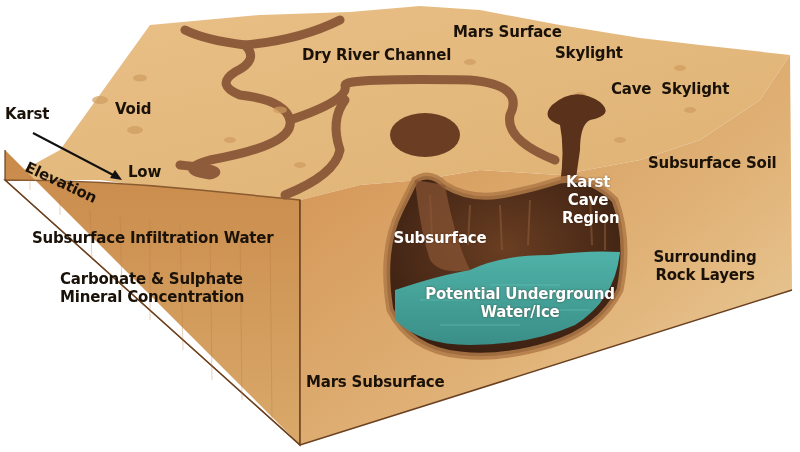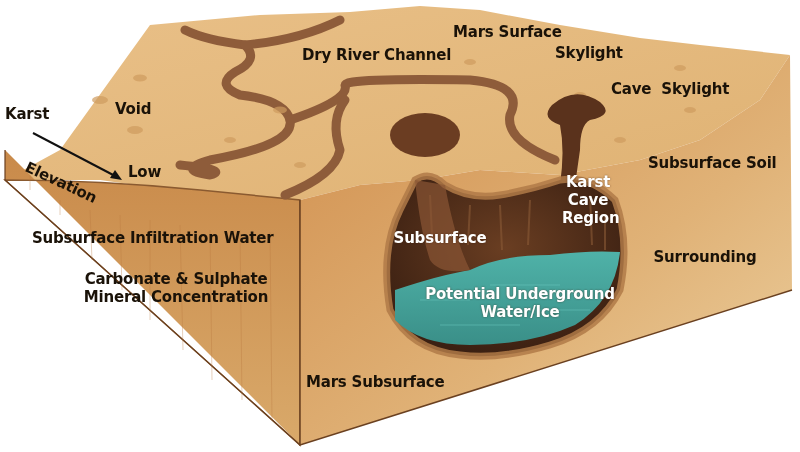--- a/index.html
+++ b/index.html
@@ -3,21 +3,21 @@
 <meta charset="utf-8">
 <style>
   html,body{margin:0;padding:0;background:#ffffff;}
   body{width:800px;height:452px;overflow:hidden;position:relative;font-family:"DejaVu Sans",sans-serif;}
   #stage{position:absolute;left:0;top:0;width:800px;height:452px;}
   svg{position:absolute;left:0;top:0;}
   .lbl{position:absolute;font-weight:bold;font-size:15px;line-height:18px;white-space:nowrap;letter-spacing:-0.2px;}
   .dark{color:#1a1208;}
   .light{color:#ffffff;text-shadow:0 0 2px rgba(60,30,10,0.6);}
   .ctr{text-align:center;}
-  .rgt{text-align:center;}
+  .rgt{text-align:left;}
 </style>
 </head>
 <body>
 
 <div id="stage">
   <svg width="800" height="452" viewBox="0 0 800 452">
     <defs>
       <linearGradient id="gFront" x1="0" y1="0" x2="0" y2="1">
         <stop offset="0" stop-color="#c98a4a"></stop>
         <stop offset="1" stop-color="#d9a96a"></stop>
@@ -137,20 +137,21 @@
   </div>
 
   <div class="lbl dark" style="left:32px;top:229px;">Subsurface Infiltration Water</div>
   <div class="lbl dark rgt" style="left:60px;top:270px;width:232px;">
     <div>Carbonate &amp; Sulphate</div>
     <div>Mineral Concentration</div>
   </div>
 
   <div class="lbl dark ctr" style="left:645px;top:248px;width:120px;">
     <div>Surrounding</div>
+    <div>Rock Layers</div>
   </div>
 
   <div class="lbl light ctr" style="left:410px;top:285px;width:220px;">
     <div>Potential Underground</div>
     <div>Water/Ice</div>
   </div>
 
   <div class="lbl dark" style="left:306px;top:373px;">Mars Subsurface</div>
 </div>
 

